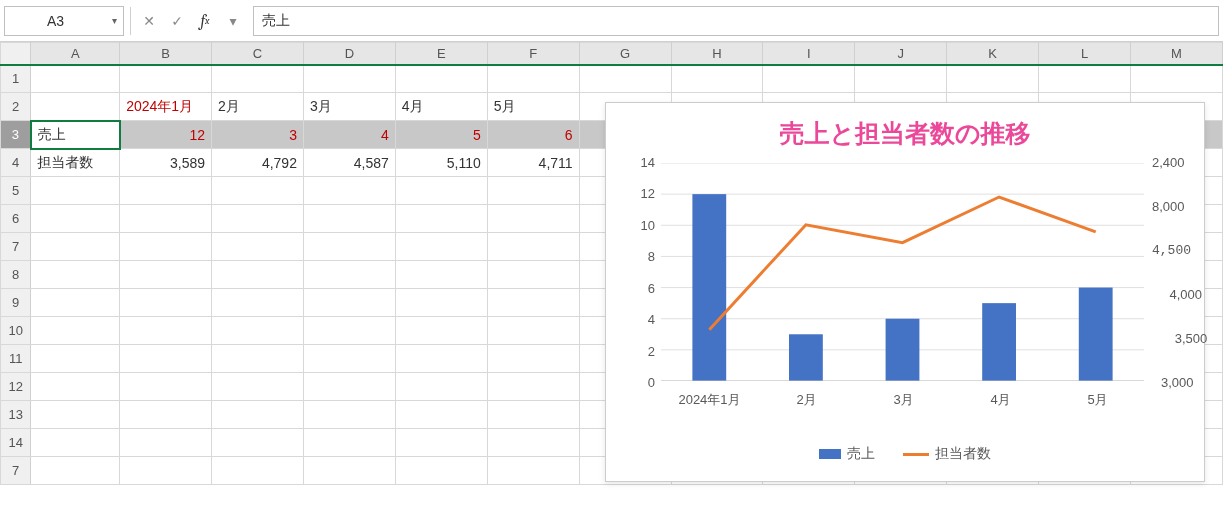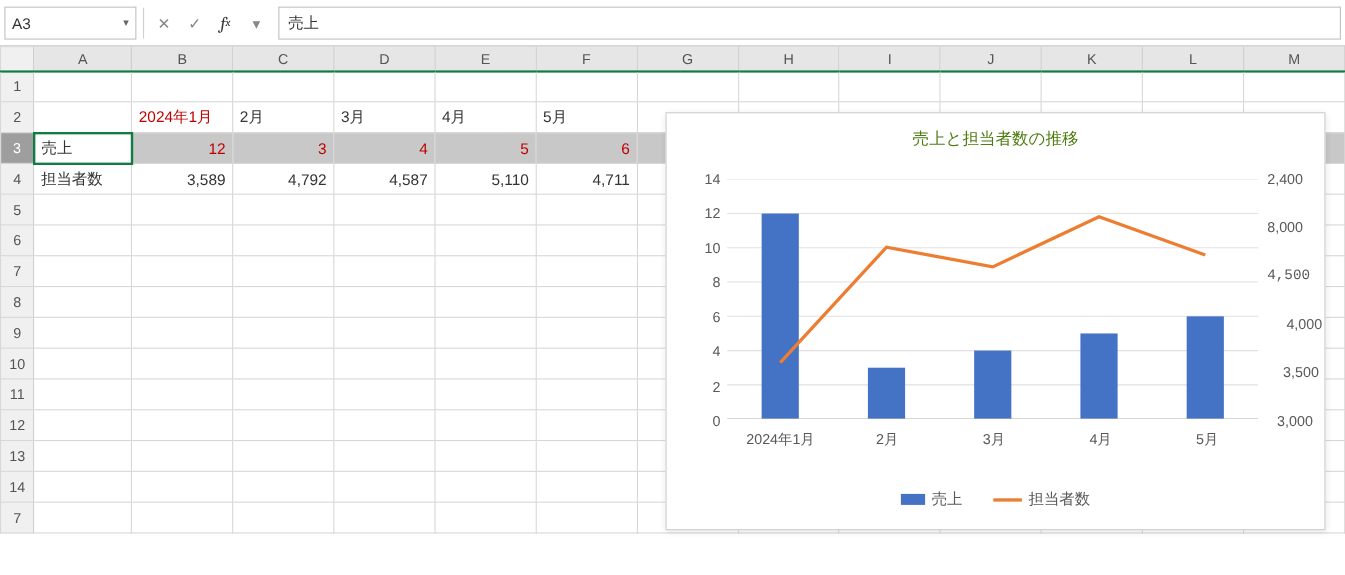--- a/index.html
+++ b/index.html
@@ -27,21 +27,21 @@
   .name-box {
     display: flex;
     align-items: center;
     border: 1px solid #c0c0c0;
     height: 30px;
     width: 120px;
     padding: 0 6px;
     background: #fff;
     justify-content: space-between;
   }
-  .name-box span { font-size: 14px; }
+  .name-box span { font-size: 14px; margin-left: 36px; }
   .name-box .chev { font-size: 10px; color: #666; }
   .fb-sep { width:1px; background:#d0d0d0; height:28px; margin:0 2px;}
   .fb-btn {
     width: 24px; height: 28px;
     display:flex;align-items:center;justify-content:center;
     color:#888;
     font-size:14px;
   }
   .fx { font-style: italic; font-family: "Cambria","Times New Roman",serif; color:#333; font-size:16px;}
   .fx sub{font-size:10px;}
@@ -122,23 +122,24 @@
     top:60px;
     width:600px;
     height:380px;
     background:#fff;
     border:1px solid #ccc;
     box-shadow:0 2px 6px rgba(0,0,0,.1);
     font-size:14px;
   }
   .chart-title {
     text-align:center;
-    font-size:15px;
-    color:#4d7c0f;
+    font-size:25px;
+    color:#ec4899;
     padding:14px 0 6px;
+    font-weight:bold;
   }
   .plot {
     position:absolute;
     left:55px; right:60px; top:60px; bottom:100px;
   }
   
   .legend {
     position:absolute;
     bottom:18px; left:0; right:0;
     display:flex; justify-content:center; gap:28px;
@@ -486,21 +487,21 @@
   </div>
 <div class="y1" style="left: 49px; top: 272px; position: absolute; text-align: right; transform: translateX(-100%); width: 40px;">0</div>
       <div class="y1" style="left: 49px; top: 240.571px; position: absolute; text-align: right; transform: translateX(-100%); width: 40px;">2</div>
       <div class="y1" style="left: 49px; top: 209.143px; position: absolute; text-align: right; transform: translateX(-100%); width: 40px;">4</div>
       <div class="y1" style="left: 49px; top: 177.714px; position: absolute; text-align: right; transform: translateX(-100%); width: 40px;">6</div>
       <div class="y1" style="left: 49px; top: 146.286px; position: absolute; text-align: right; transform: translateX(-100%); width: 40px;">8</div>
       <div class="y1" style="left: 49px; top: 114.857px; position: absolute; text-align: right; transform: translateX(-100%); width: 40px;">10</div>
       <div class="y1" style="left: 49px; top: 83.4286px; position: absolute; text-align: right; transform: translateX(-100%); width: 40px;">12</div>
       <div class="y1" style="left: 49px; top: 52px; position: absolute; text-align: right; transform: translateX(-100%); width: 40px;">14</div>
       <div class="y2" style="left: 555px; top: 272px; position: absolute; text-align: left; width: 50px;">3,000</div>
-      <div class="y2" style="left: 543px; top: 228px; position: absolute; text-align: right; width: 50px;">3,500</div>
+      <div class="y2" style="left: 560px; top: 228px; position: absolute; text-align: center; width: 50px;">3,500</div>
       <div class="y2" style="left: 546px; top: 184px; position: absolute; text-align: right; width: 50px;">4,000</div>
       <div class="y2" style="left: 546px; top: 140px; position: absolute; text-align: left; width: 50px; font-family: Liberation Mono, monospace;">4,500</div>
       <div class="y2" style="left: 546px; top: 96px; position: absolute; text-align: left; width: 50px;">8,000</div>
       <div class="y2" style="left: 546px; top: 52px; position: absolute; text-align: left; width: 50px;">2,400</div>
       <div class="xcat" style="left: 103.5px; top: 288px; position: absolute; text-align: center; transform: translateX(-50%);">2024年1月</div>
       <div class="xcat" style="left: 200.5px; top: 288px; position: absolute; text-align: center; transform: translateX(-50%);">2月</div>
       <div class="xcat" style="left: 297.5px; top: 288px; position: absolute; text-align: center; transform: translateX(-50%);">3月</div>
       <div class="xcat" style="left: 394.5px; top: 288px; position: absolute; text-align: center; transform: translateX(-50%);">4月</div>
       <div class="xcat" style="left: 491.5px; top: 288px; position: absolute; text-align: center; transform: translateX(-50%);">5月</div>
     </div>

